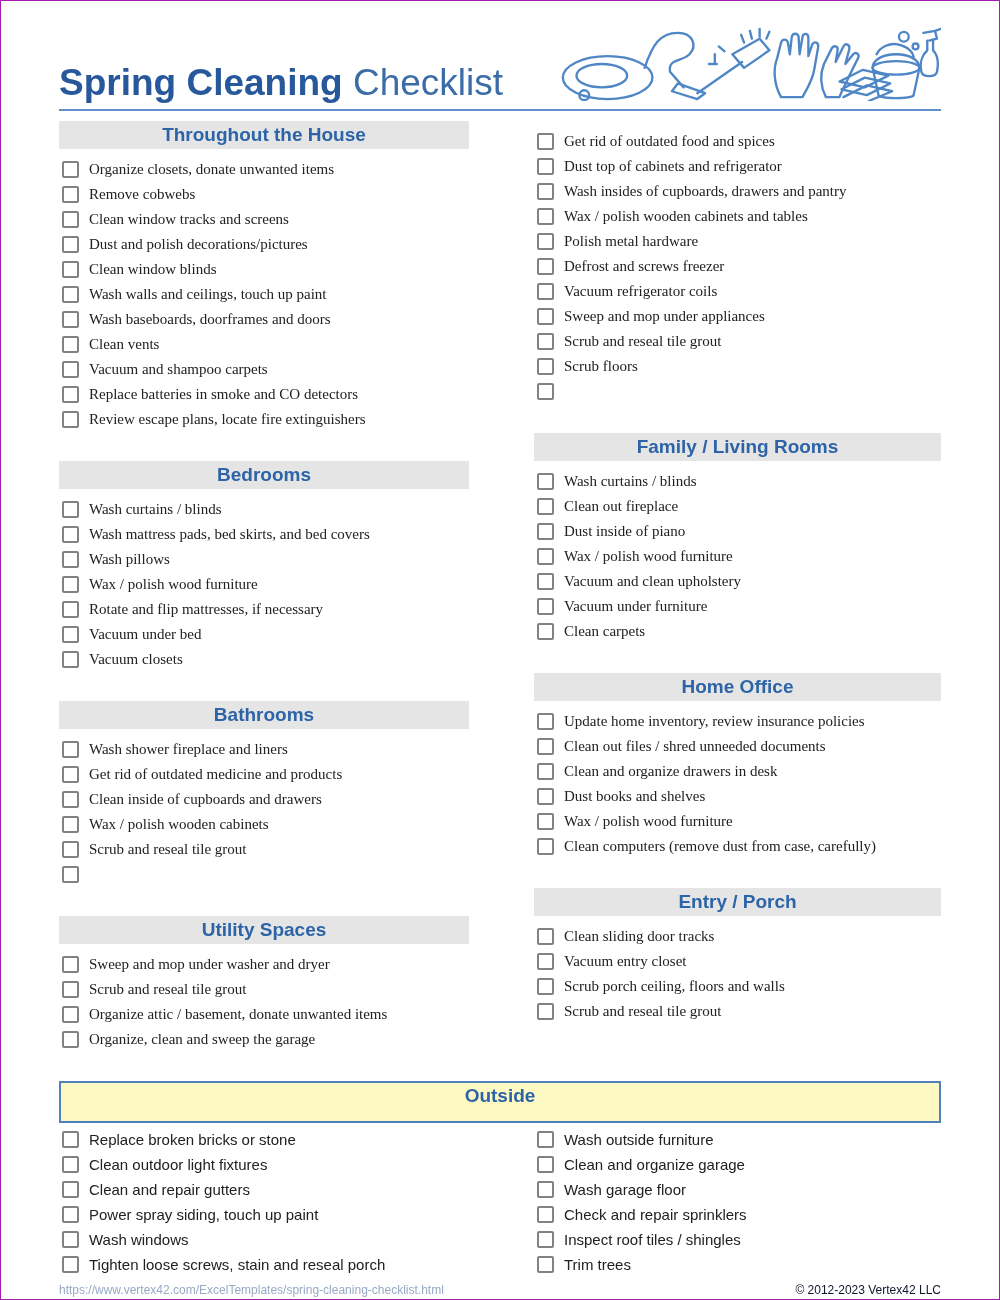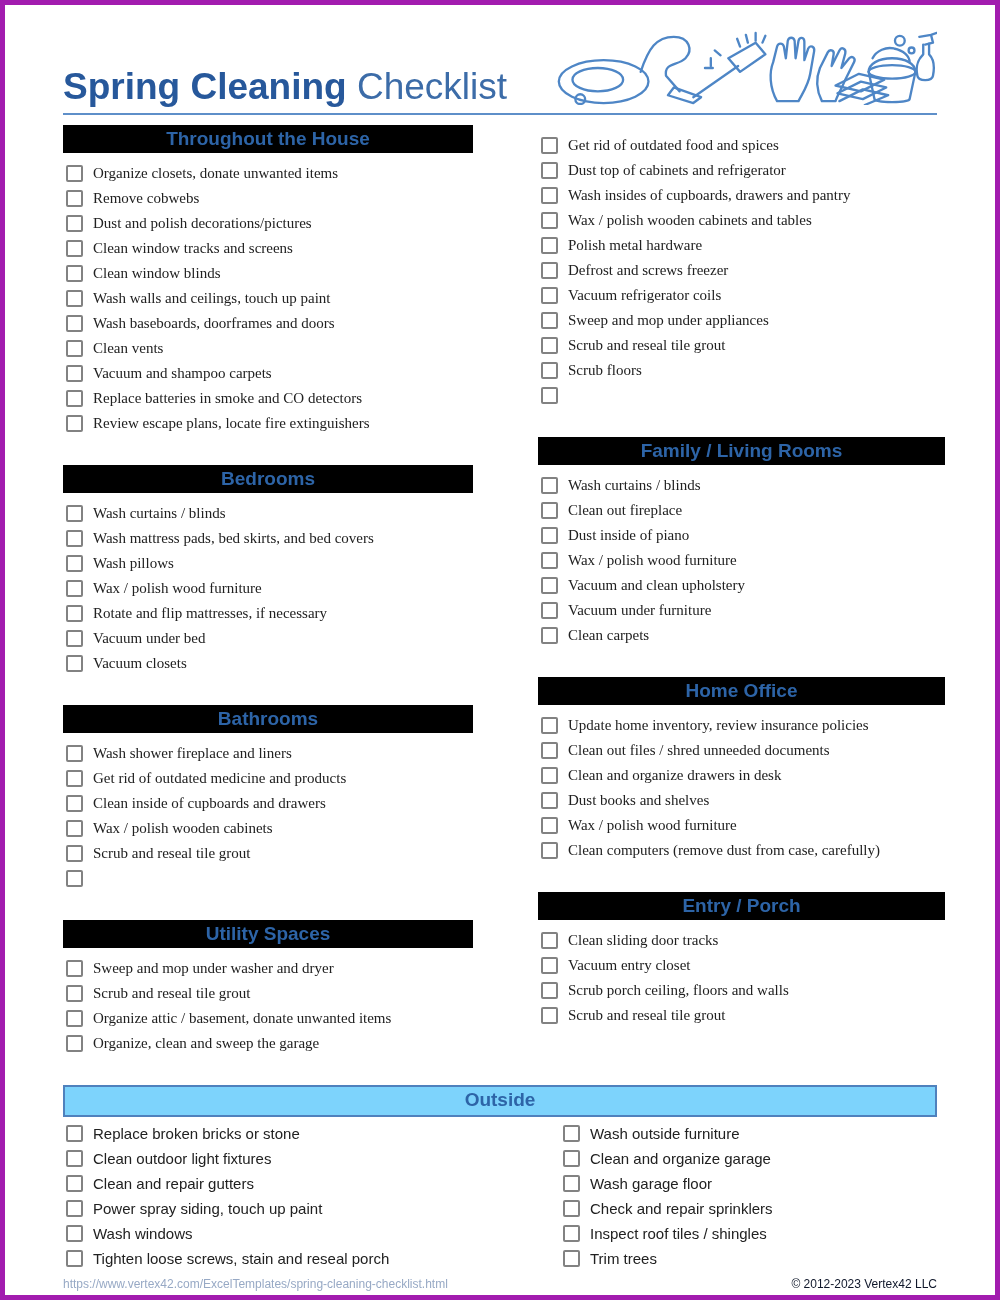--- a/index.html
+++ b/index.html
@@ -5,21 +5,21 @@
   html,body{margin:0;padding:0;}
   body{
     width:1000px;height:1300px;
     background:#ffffff;
     font-family:"Liberation Sans","DejaVu Sans",sans-serif;
     -webkit-font-smoothing:antialiased;
   }
   .page{
     box-sizing:border-box;
     width:1000px;height:1300px;
-    border:5px solid #a21caf;
+    border:1px solid #a21caf;
     background:#fff;
     overflow:hidden;
   }
   .content{padding:0 58px;}
 
   
   .header{
     display:flex;justify-content:space-between;align-items:flex-end;
     padding:24px 0 4px 0;
     border-bottom:2px solid #5e8fc9;
@@ -37,21 +37,21 @@
     display:grid;
     grid-template-columns:410px 407px;
     column-gap:65px;
     margin-top:10px;
     align-items:start;
   }
   .col{display:flex;flex-direction:column;}
   .section{margin-bottom:29px;}
   .section-header{
     height:28px;line-height:28px;
-    background:#000000;
+    background:#e5e5e5;
     color:#2d64a7;font-size:19px;font-weight:bold;
     text-align:center;
   }
   .item-list{padding-top:8px;font-family:Liberation Serif, serif;}
   .item-row{height:25px;display:flex;align-items:center;}
   .checkbox{
     box-sizing:border-box;
     width:17px;height:17px;
     border:2px solid #828282;
     border-radius:2px;
@@ -60,30 +60,30 @@
     flex:0 0 auto;
   }
   .item-label{
     font-size:15px;color:#212121;
     white-space:nowrap;
   }
 
   
   .outside-header{
     box-sizing:border-box;
-    height:32px;line-height:26px;
+    height:42px;line-height:26px;
     border:2px solid #4f81bd;
-    background:#7dd3fc;
+    background:#fef9c3;
     color:#2d64a7;font-size:19px;font-weight:bold;
     text-align:center;
   }
   .outside-grid{
     display:grid;
     grid-template-columns:410px 407px;
-    column-gap:87px;
+    column-gap:65px;
     margin-top:4px;
   }
 
   
   .footer{
     display:flex;justify-content:space-between;align-items:baseline;
     margin-top:6px;
     font-size:12px;
   }
   .footer-url{color:#97a9c5;text-decoration:none;}
@@ -153,25 +153,25 @@
               <div class="item-row">
                 <span class="checkbox"></span>
                 <span class="item-label">Organize closets, donate unwanted items</span>
               </div>
               <div class="item-row">
                 <span class="checkbox"></span>
                 <span class="item-label">Remove cobwebs</span>
               </div>
               <div class="item-row">
                 <span class="checkbox"></span>
+                <span class="item-label">Clean window tracks and screens</span>
+              </div>
+              <div class="item-row">
+                <span class="checkbox"></span>
                 <span class="item-label">Dust and polish decorations/pictures</span>
-              </div>
-              <div class="item-row">
-                <span class="checkbox"></span>
-                <span class="item-label">Clean window tracks and screens</span>
               </div>
               <div class="item-row">
                 <span class="checkbox"></span>
                 <span class="item-label">Clean window blinds</span>
               </div>
               <div class="item-row">
                 <span class="checkbox"></span>
                 <span class="item-label">Wash walls and ceilings, touch up paint</span>
               </div>
               <div class="item-row">

